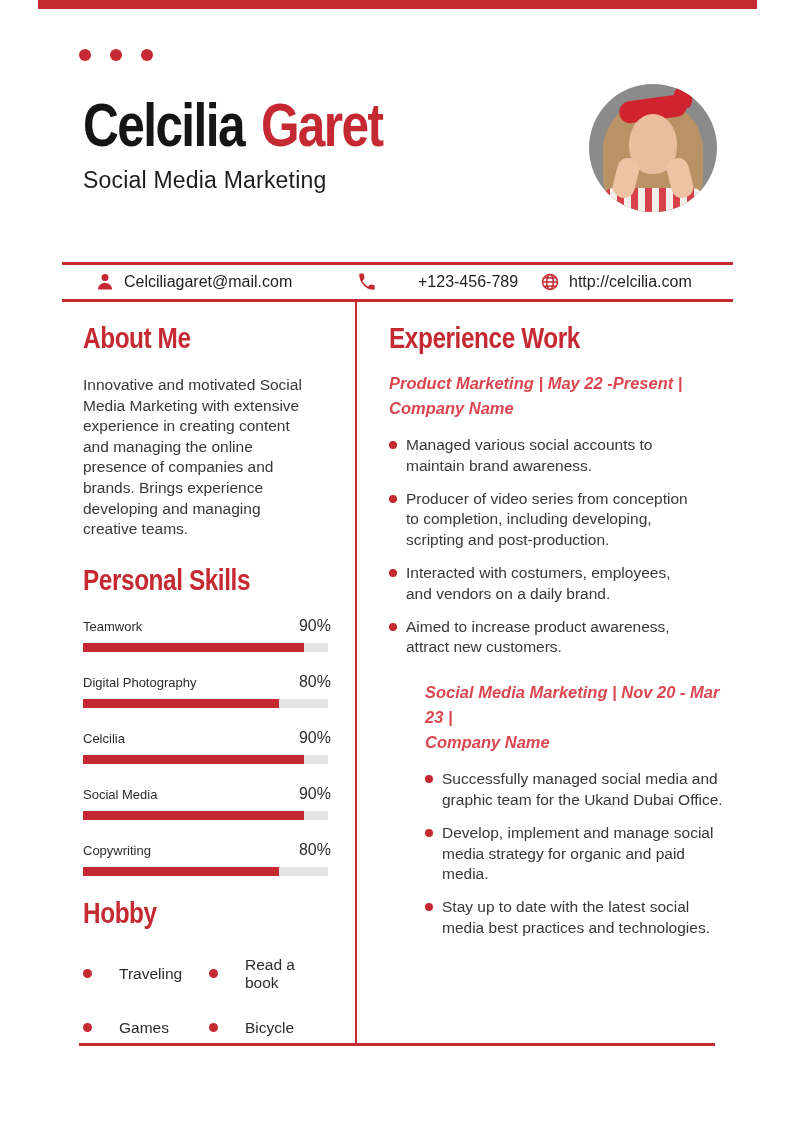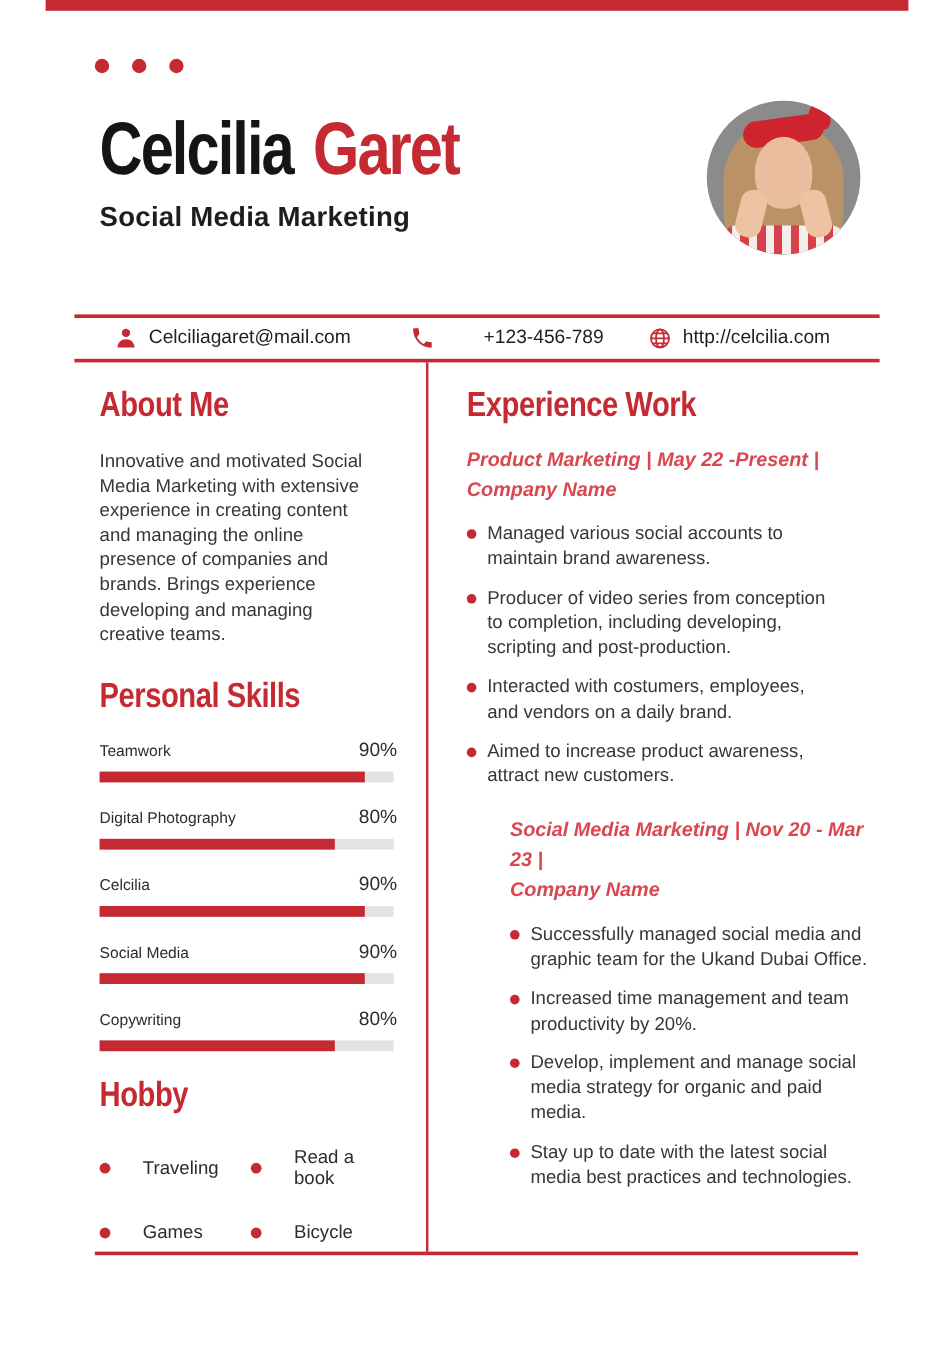--- a/index.html
+++ b/index.html
@@ -19,41 +19,41 @@
 
   
   .dots{position:absolute;left:79px;top:49px;display:flex;gap:19px;}
   .dots span{width:12px;height:12px;border-radius:50%;background:var(--accent);display:block;}
 
   
   .header{position:absolute;left:83px;top:88px;}
   .name{font-size:62px;font-weight:800;letter-spacing:-2px;line-height:1.18;
         transform:scaleX(0.80);transform-origin:left center;white-space:nowrap;color:#151515;}
   .name .last{color:var(--accent);margin-left:6px;}
-  .subtitle{font-size:23px;font-weight:700;color:#1d1d1d;margin-top:6px;letter-spacing:0.2px;}
+  .subtitle{font-size:23px;font-weight:400;color:#1d1d1d;margin-top:6px;letter-spacing:0.2px;}
 
   
   .photo{position:absolute;left:589px;top:84px;width:128px;height:128px;border-radius:50%;
          background:var(--photo-bg);overflow:hidden;}
   .photo .hair{position:absolute;left:14px;top:16px;width:100px;height:112px;border-radius:50px 50px 34px 34px;background:#b99365;}
   .photo .band{position:absolute;left:30px;top:14px;width:68px;height:22px;border-radius:12px;background:#cf2430;transform:rotate(-8deg);}
   .photo .bow{position:absolute;left:84px;top:6px;width:20px;height:16px;border-radius:4px 10px 4px 10px;background:#cf2430;transform:rotate(20deg);}
   .photo .face{position:absolute;left:40px;top:30px;width:48px;height:60px;border-radius:50% 50% 46% 46%;background:#e9bd9e;}
   .photo .handL{position:absolute;left:26px;top:74px;width:22px;height:40px;border-radius:10px;background:#eec3a4;transform:rotate(14deg);}
   .photo .handR{position:absolute;left:80px;top:74px;width:22px;height:40px;border-radius:10px;background:#eec3a4;transform:rotate(-14deg);}
   .photo .shirt{position:absolute;left:14px;top:104px;width:100px;height:24px;
         background:repeating-linear-gradient(90deg,#d8404a 0 7px,#f3eeea 7px 14px);border-radius:10px 10px 0 0;}
 
   
   .contact{position:absolute;left:62px;top:262px;width:671px;height:40px;
            border-top:3px solid var(--accent);border-bottom:3px solid var(--accent);}
   .contact .item{position:absolute;top:0;height:34px;display:flex;align-items:center;gap:9px;
                  font-size:16px;font-weight:500;color:#1f1f1f;}
   .contact .item.email{left:33px;}
-  .contact .item.phone{left:280px;gap:41px;}
+  .contact .item.phone{left:295px;gap:41px;}
   .contact .item.web{left:478px;}
   .cicon{width:20px;height:20px;display:flex;align-items:center;justify-content:center;}
   .cicon svg{width:20px;height:20px;}
 
   
   .v-divider{position:absolute;left:355px;top:302px;width:2px;height:741px;background:var(--accent);}
   .bottom-rule{position:absolute;left:79px;top:1043px;width:636px;height:3px;background:var(--accent);}
 
   
   .col-left{position:absolute;left:83px;top:322px;width:248px;}
@@ -263,22 +263,20 @@
 attract new customers.</li>
       </ul>
     </div>
 
     <div class="job job2">
       <div class="job-heading">Social Media Marketing | Nov 20 - Mar 23 |
 Company Name</div>
       <ul>
         <li>Successfully managed social media and
 graphic team for the Ukand Dubai Office.</li>
-        <li>Increased time management and team
-productivity by 20%.</li>
         <li>Develop, implement and manage social
 media strategy for organic and paid
 media.</li>
         <li>Stay up to date with the latest social
 media best practices and technologies.</li>
       </ul>
     </div>
   </div>
 
 </div>

